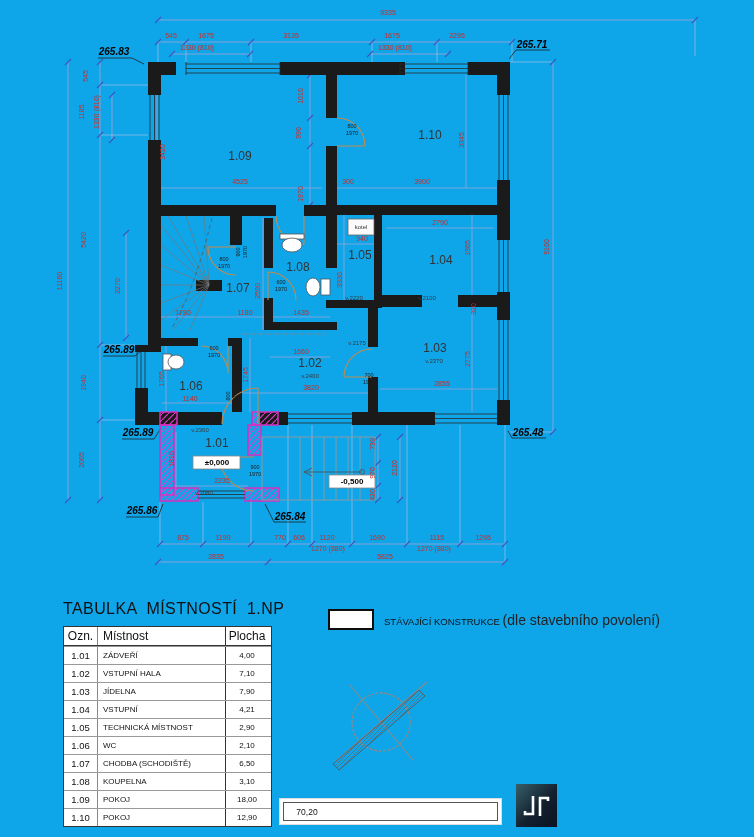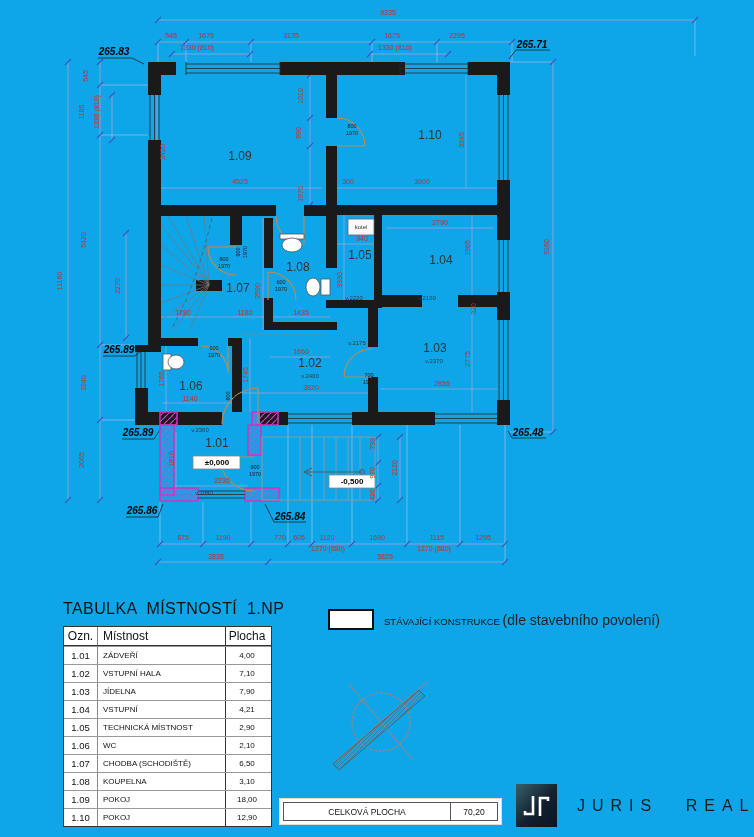--- a/index.html
+++ b/index.html
@@ -365,32 +365,30 @@
         <path d="M0,4 L4,0" stroke="#666" stroke-width="0.7"></path>
       </pattern>
     </defs>
     <circle cx="52" cy="54" r="29" fill="none" stroke="#8a8a8a" stroke-width="1.4" stroke-dasharray="3 1.5"></circle>
     <path d="M20,16 L84,92 M6,94 L98,14" stroke="#8a8a8a" stroke-width="1.1" fill="none"></path>
     <polygon points="4,96 90,22 96,28 10,102" fill="url(#hatchN2)" stroke="#555" stroke-width="0.8"></polygon>
   </svg>
 
   
   <div class="total-box">
-    <span class="total-label">CELKOVÁ PLOCHA</span>
     <span class="total-value">70,20</span>
   </div>
 
   
   <svg class="logo-mark" width="41" height="43" viewBox="0 0 41 43">
     <defs>
       <linearGradient id="lg" x1="0" y1="0" x2="1" y2="1">
         <stop offset="0" stop-color="#38606a"></stop>
         <stop offset="0.55" stop-color="#13202f"></stop>
         <stop offset="1" stop-color="#0a1322"></stop>
       </linearGradient>
     </defs>
     <rect width="41" height="43" fill="url(#lg)"></rect>
     <path d="M17,12 V30 H9 V27" stroke="#fff" stroke-width="2.6" fill="none"></path>
     <path d="M24,32 V14 H32 V17" stroke="#fff" stroke-width="2.6" fill="none"></path>
   </svg>
-  <div class="logo-text">JURIS REAL</div>
 
 </div>
 
 </body></html>

